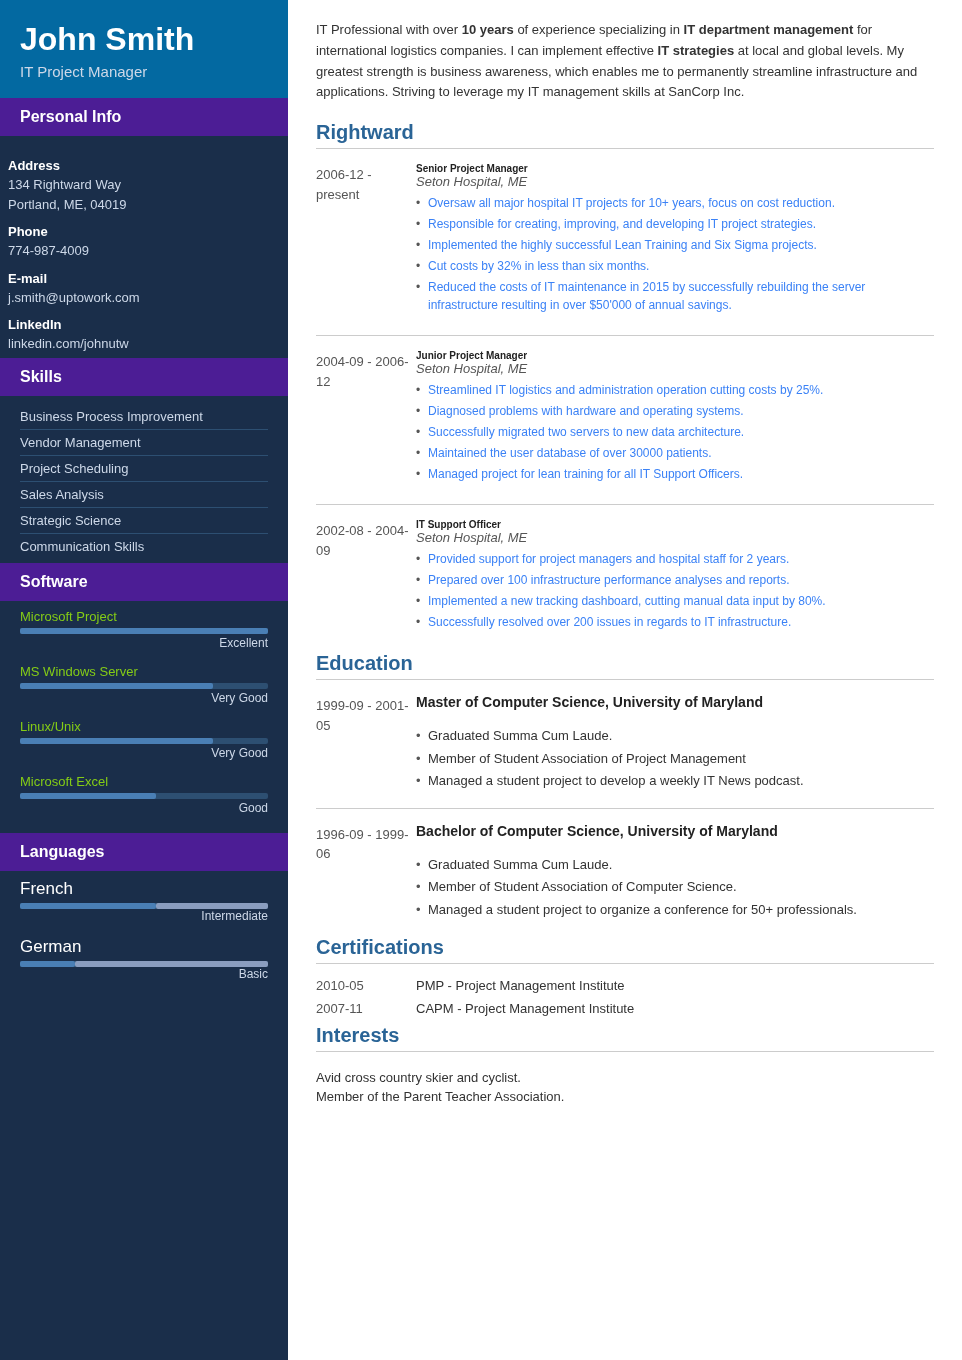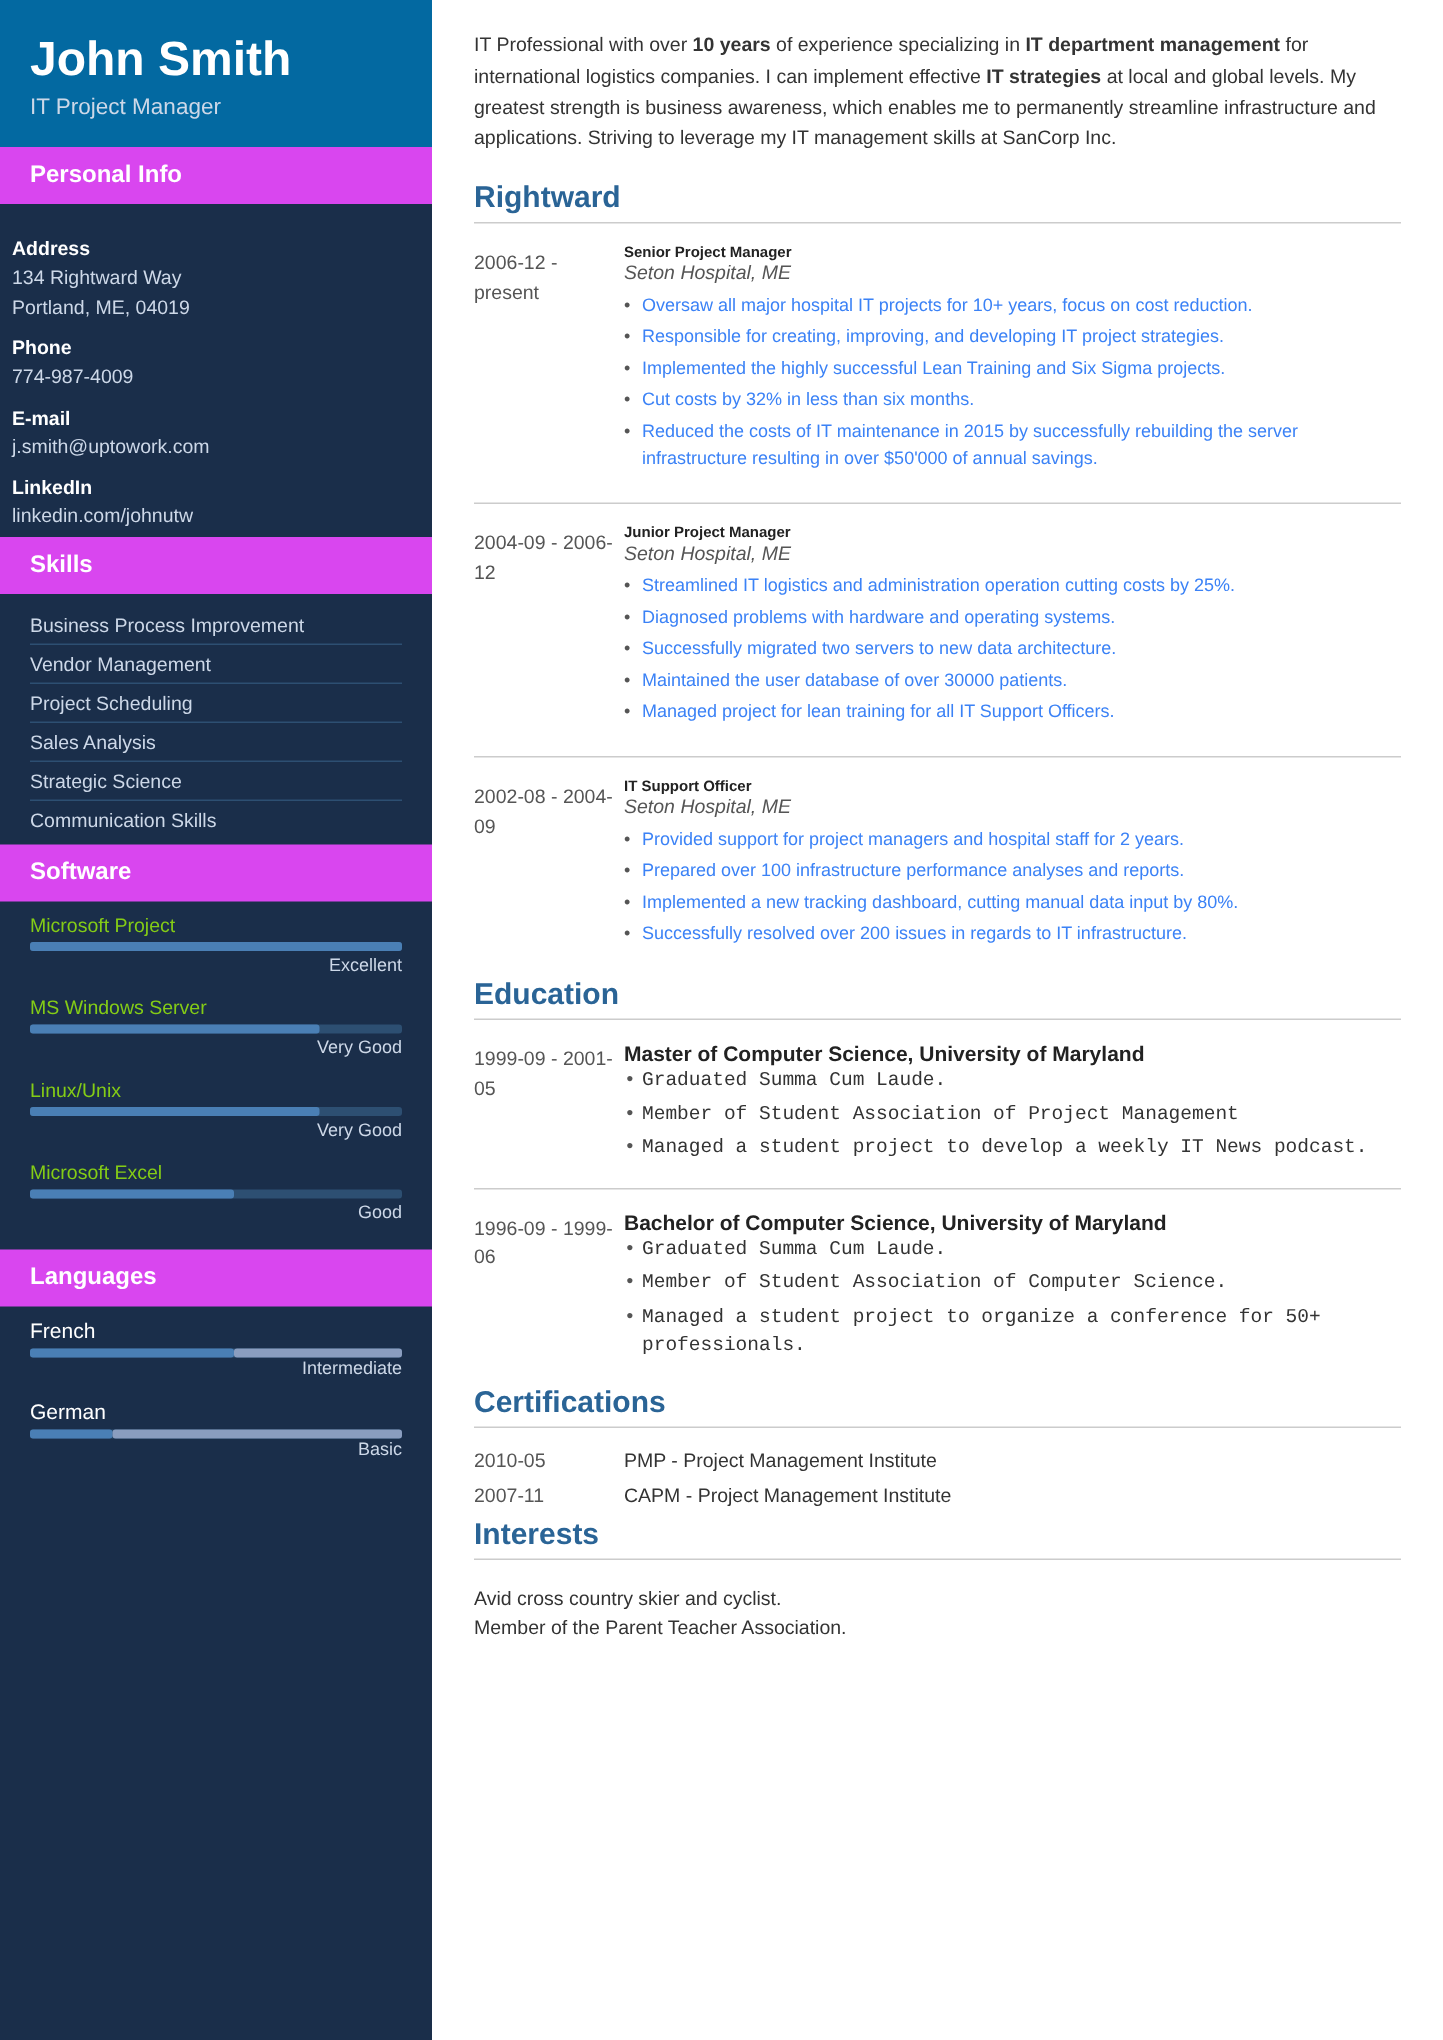--- a/index.html
+++ b/index.html
@@ -32,21 +32,21 @@
       font-weight: bold;
       color: #fff;
       line-height: 1.1;
     }
     .sidebar-title {
       font-size: 15px;
       color: #cdd8e8;
       margin-top: 6px;
     }
     .sidebar-section-header {
-      background: #d946ef;
+      background: #4c1d95;
       color: #fff;
       font-size: 16px;
       font-weight: bold;
       padding: 10px 20px;
       margin-top: 0;
     }
     .sidebar-content {
       padding: 12px 20px 4px 8px;
     }
     .info-label {
@@ -107,21 +107,21 @@
       left: 0; top: 0;
     }
     
     .language-section {
       padding: 8px 20px 4px 20px;
     }
     .language-item {
       margin-bottom: 14px;
     }
     .language-name {
-      font-size: 14px;
+      font-size: 17px;
       color: #fff;
       margin-bottom: 4px;
     }
     
     .main {
       flex: 1;
       padding: 20px 28px 20px 28px;
       background: #fff;
     }
     .summary-text {
@@ -207,22 +207,21 @@
       flex: 1;
     }
     .edu-degree {
       font-size: 14px;
       font-weight: bold;
       color: #222;
     }
     .edu-bullets {
       list-style: none;
       padding: 0;
-      margin-top: 0;
-      font-family: Liberation Mono, monospace;
+      margin-top: 16px;
     }
     .edu-bullets li {
       font-size: 13px;
       color: #333;
       padding-left: 12px;
       position: relative;
       margin-bottom: 3px;
       line-height: 1.5;
     }
     .edu-bullets li::before {

